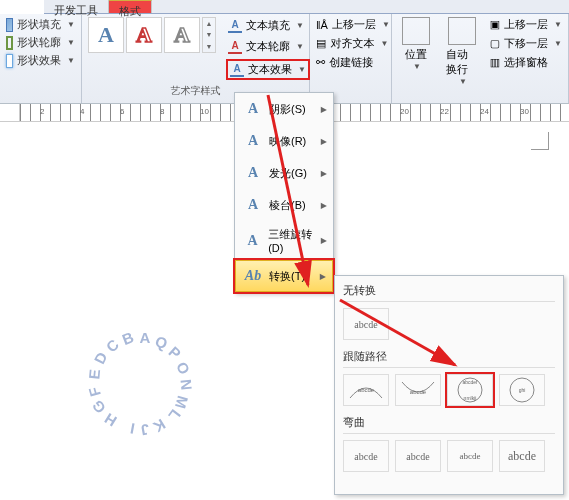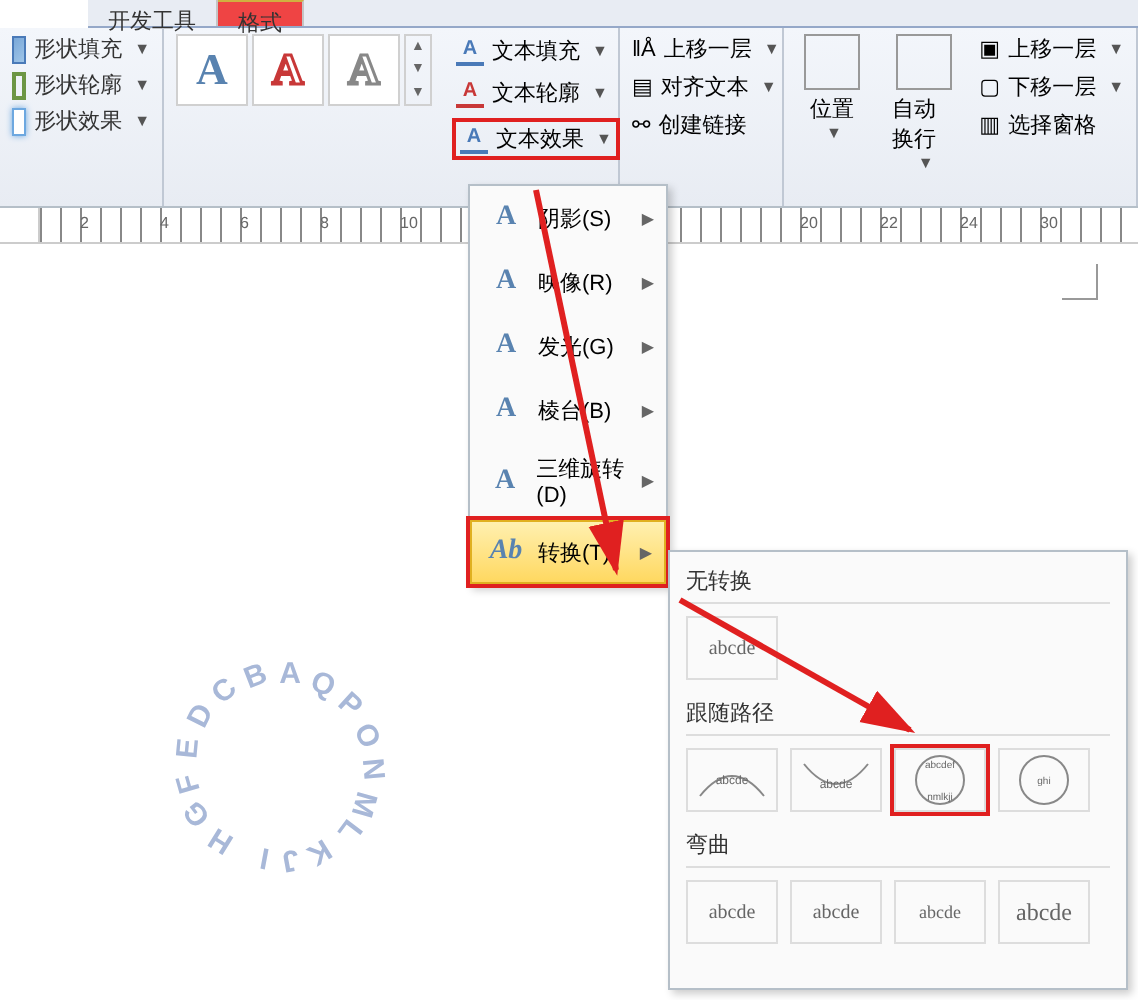--- a/index.html
+++ b/index.html
@@ -122,20 +122,21 @@
             <span>文本轮廓</span>
             <span class="dd-arrow">▼</span>
           </div>
         <div class="text-opt hl">
             <span class="ta-ico">A</span>
             <span>文本效果</span>
             <span class="dd-arrow">▼</span>
           </div>
       </div>
     </div>
+    <div class="group-label">艺术字样式</div>
   </div>
 
   <div class="group" style="width:82px">
     <div class="dir-opts">
       <div class="dir-opt">
           <span>‖Å</span>
           <span>上移一层</span>
           <span class="dd-arrow">▼</span>
         </div>
       <div class="dir-opt">

